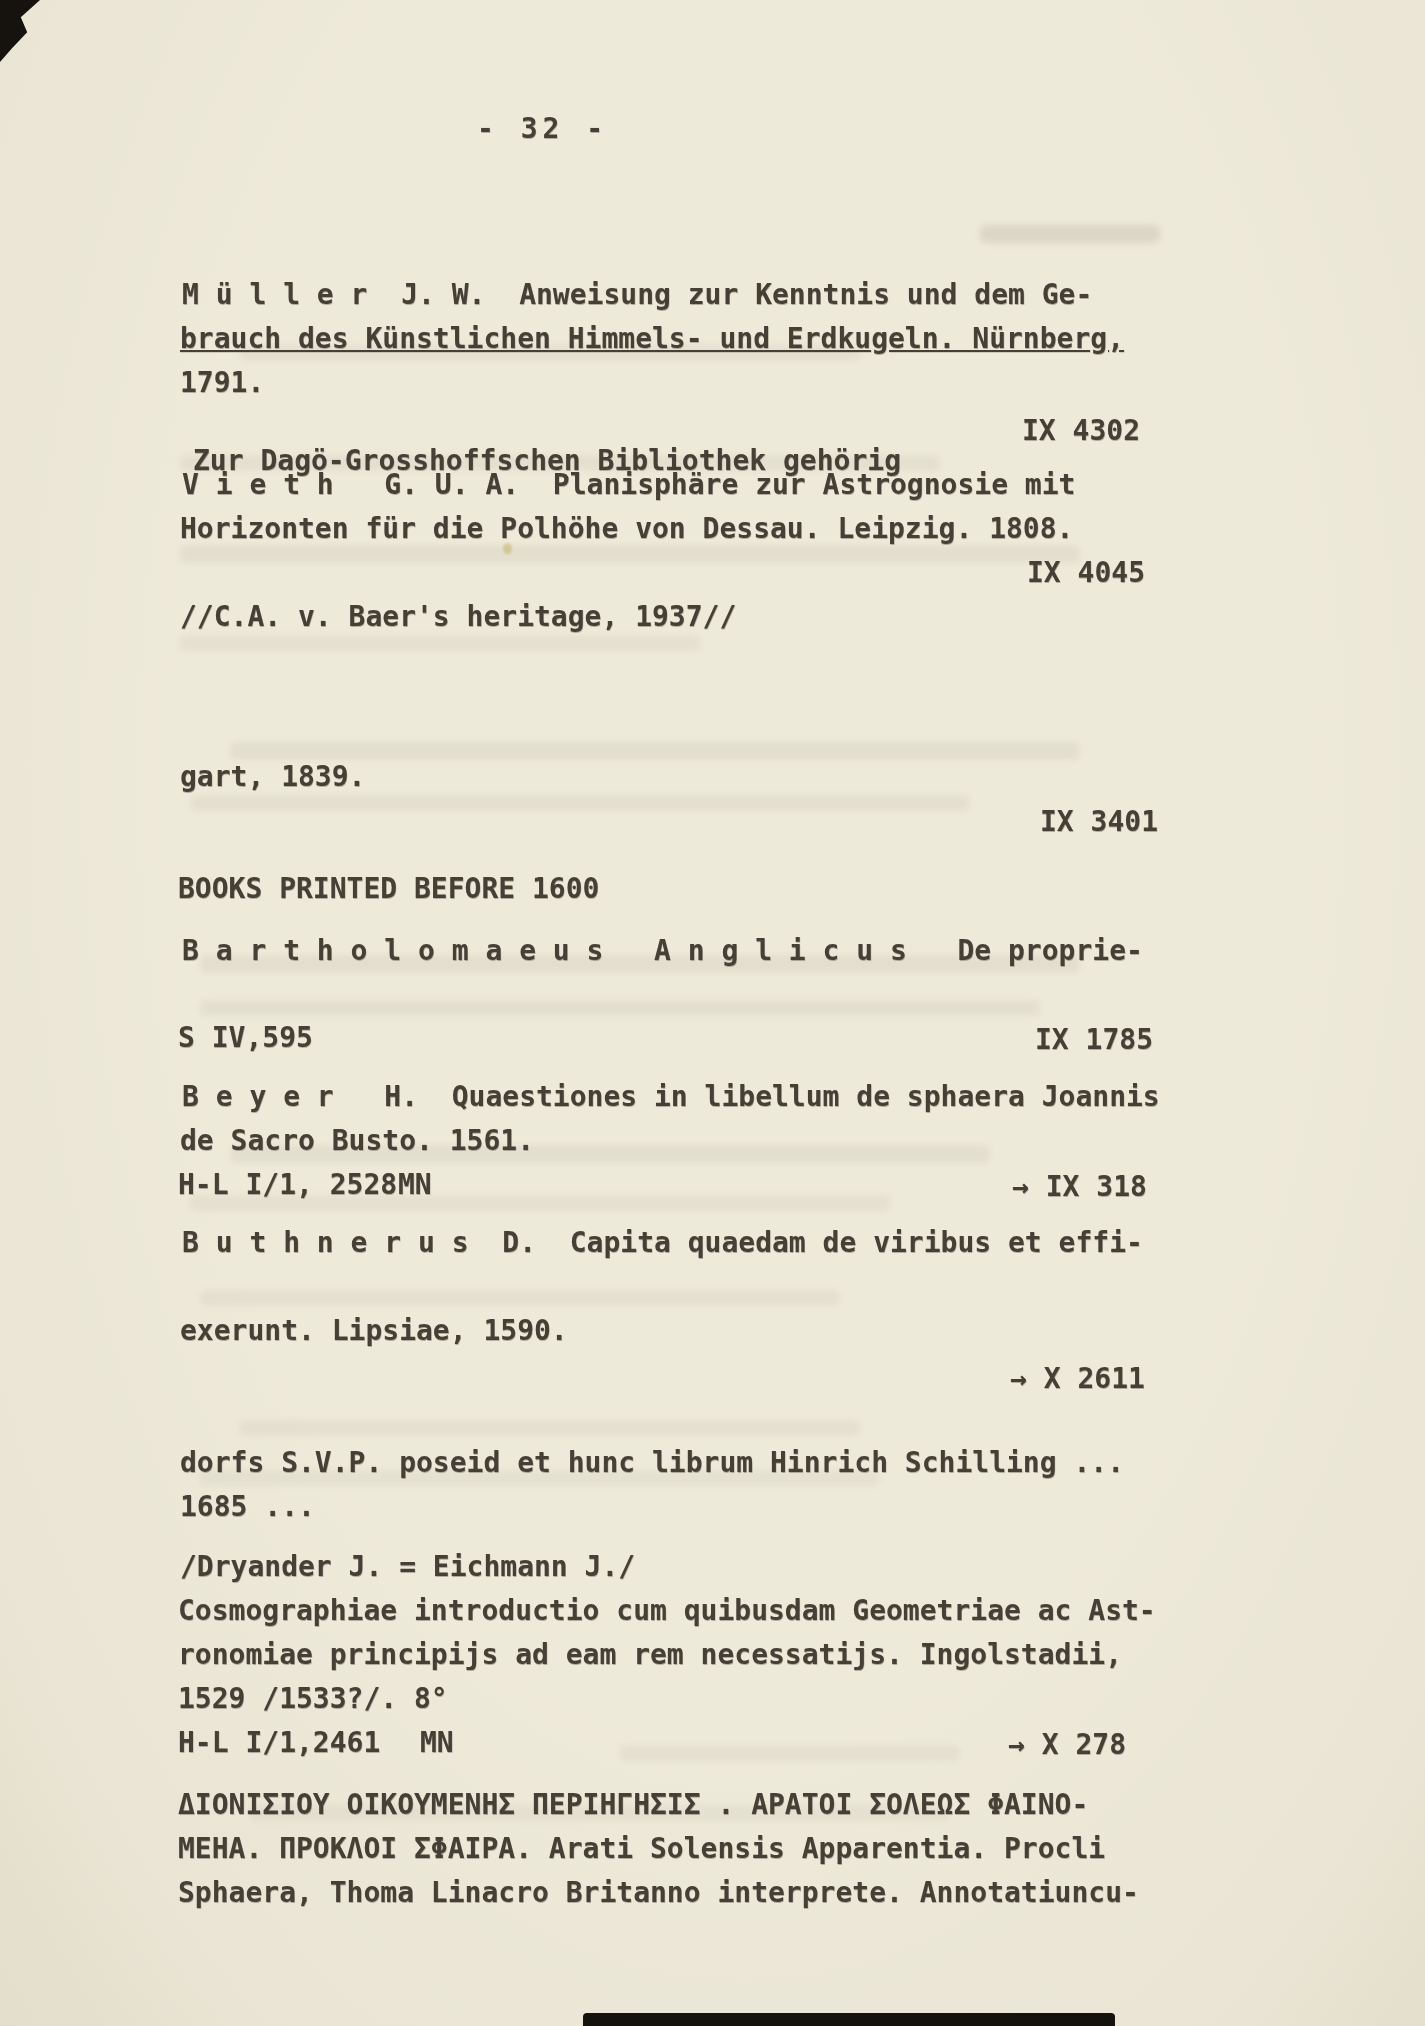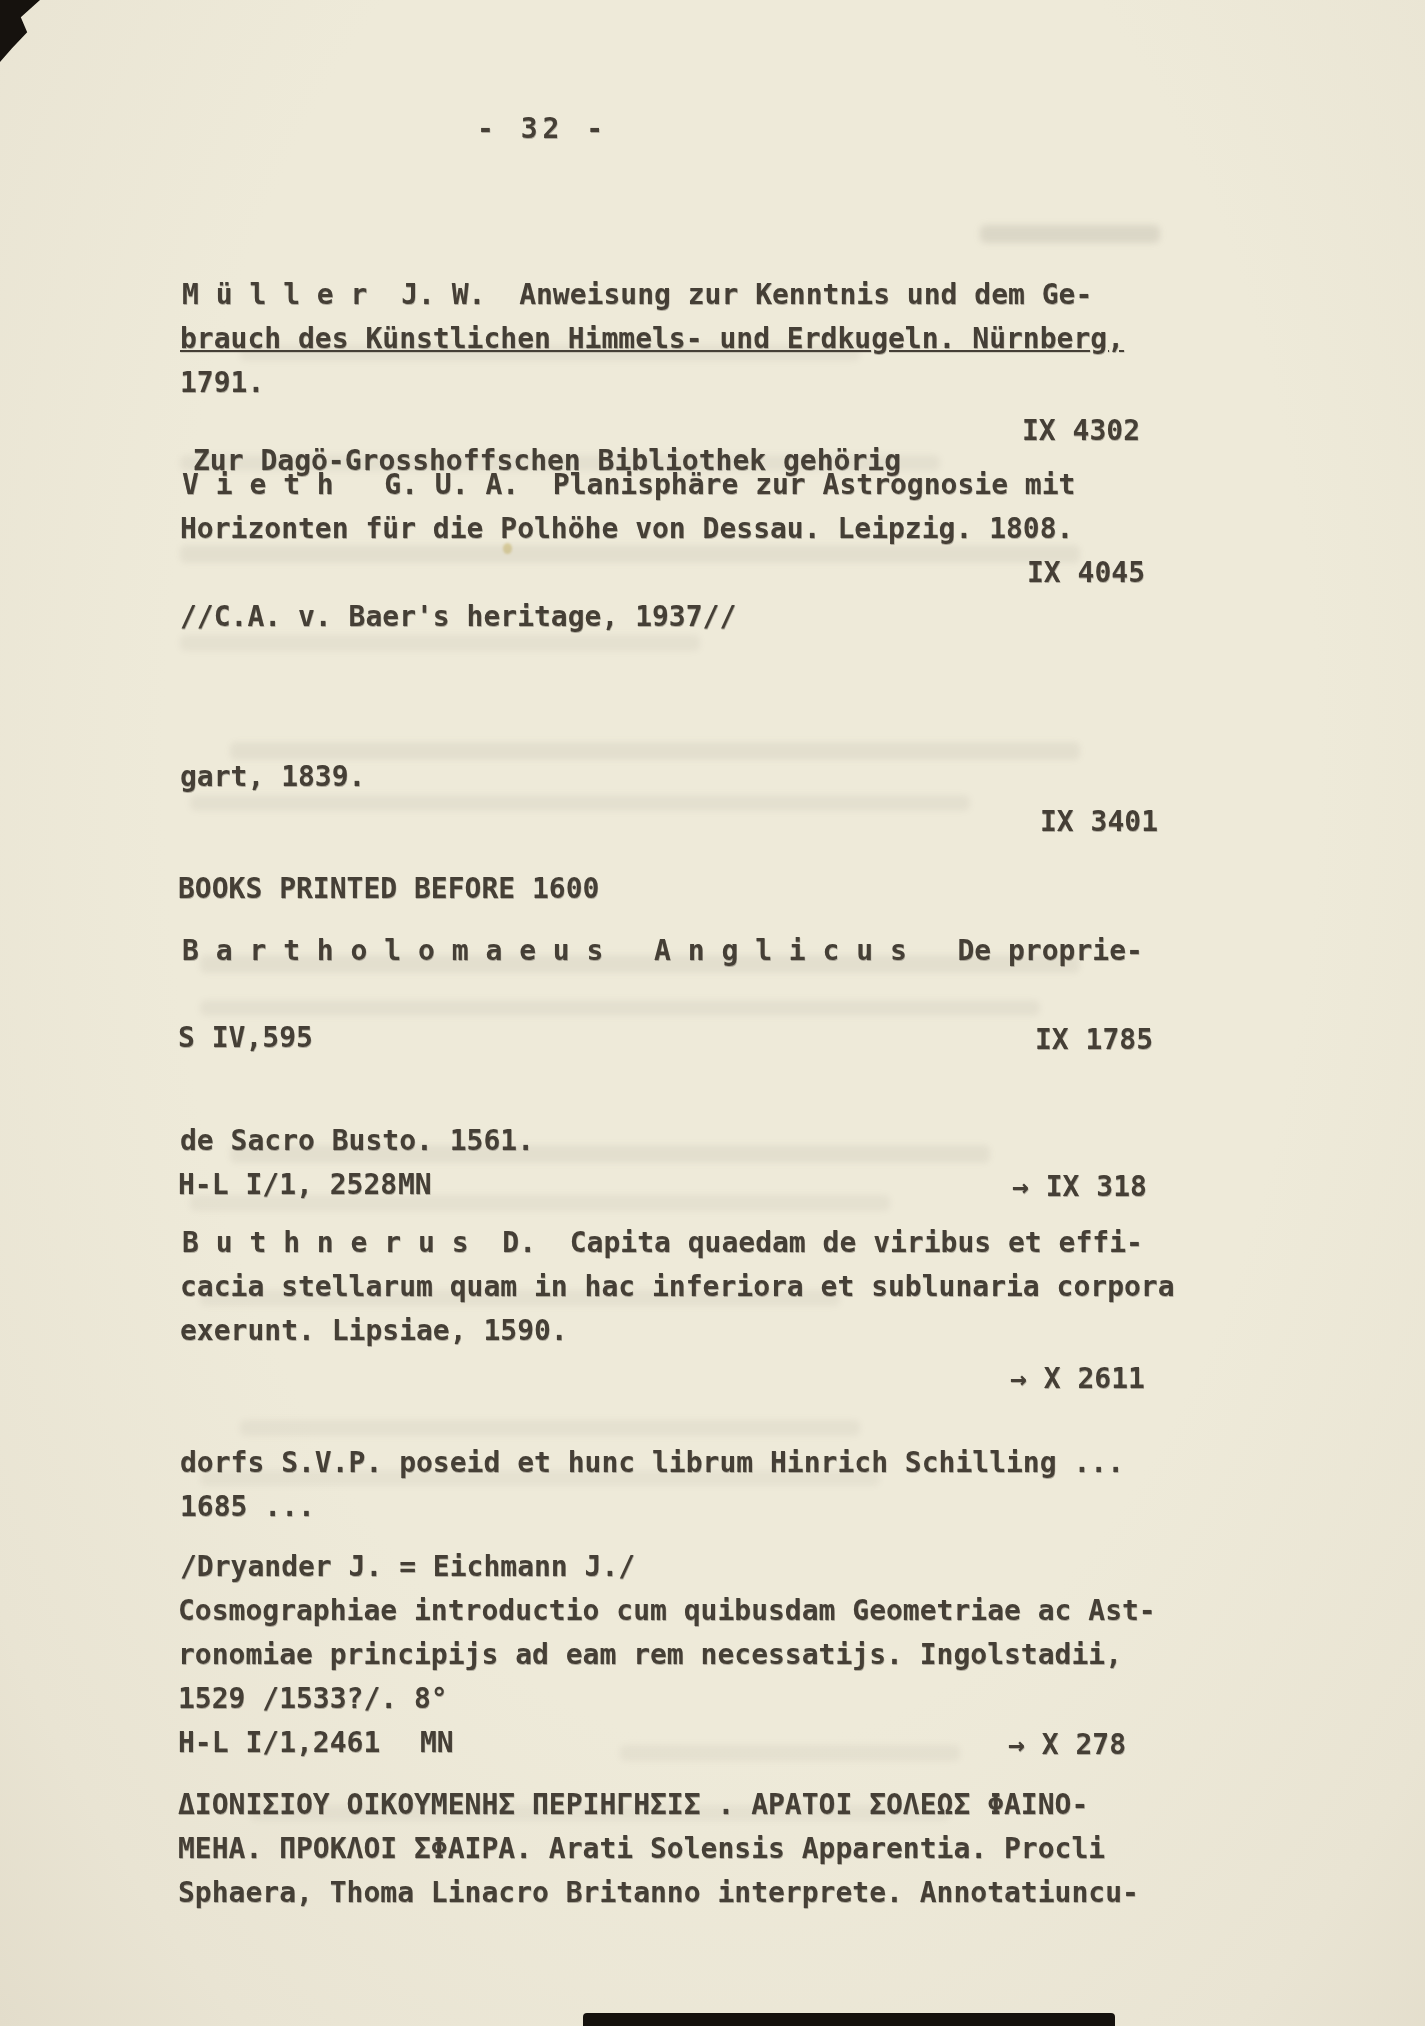--- a/index.html
+++ b/index.html
@@ -94,27 +94,27 @@
 
   <div class="tline" style="left:180px;top:760px;">gart, 1839.</div>
   <div class="tline" style="left:1040px;top:805px;">IX 3401</div>
 
   <div class="tline" style="left:178px;top:872px;">BOOKS PRINTED BEFORE 1600</div>
 
   <div class="tline" style="left:182px;top:934px;">B a r t h o l o m a e u s   A n g l i c u s   De proprie-</div>
   <div class="tline" style="left:178px;top:1021px;">S IV,595</div>
   <div class="tline" style="left:1035px;top:1023px;">IX 1785</div>
 
+  <div class="tline" style="left:182px;top:1080px;">B e y e r   H.  Quaestiones in libellum de sphaera Joannis</div>
   <div class="tline" style="left:180px;top:1124px;">de Sacro Busto. 1561.</div>
   <div class="tline" style="left:178px;top:1168px;">H-L I/1, 2528</div>
   <div class="tline" style="left:398px;top:1168px;">MN</div>
   <div class="tline" style="left:1012px;top:1170px;">→ IX 318</div>
 
   <div class="tline" style="left:182px;top:1226px;">B u t h n e r u s  D.  Capita quaedam de viribus et effi-</div>
-  <div class="tline" style="left:180px;top:1270px;">cacia stellarum quam in hac inferiora et sublunaria corpora</div>
   <div class="tline" style="left:180px;top:1314px;">exerunt. Lipsiae, 1590.</div>
   <div class="tline" style="left:1010px;top:1362px;">→ X 2611</div>
 
   <div class="tline" style="left:180px;top:1446px;">dorfs S.V.P. poseid et hunc librum Hinrich Schilling ...</div>
   <div class="tline" style="left:180px;top:1490px;">1685 ...</div>
 
   <div class="tline" style="left:180px;top:1550px;">/Dryander J. = Eichmann J./</div>
   <div class="tline" style="left:178px;top:1594px;">Cosmographiae introductio cum quibusdam Geometriae ac Ast-</div>
   <div class="tline" style="left:178px;top:1638px;">ronomiae principijs ad eam rem necessatijs. Ingolstadii,</div>
   <div class="tline" style="left:178px;top:1682px;">1529 /1533?/. 8°</div>

